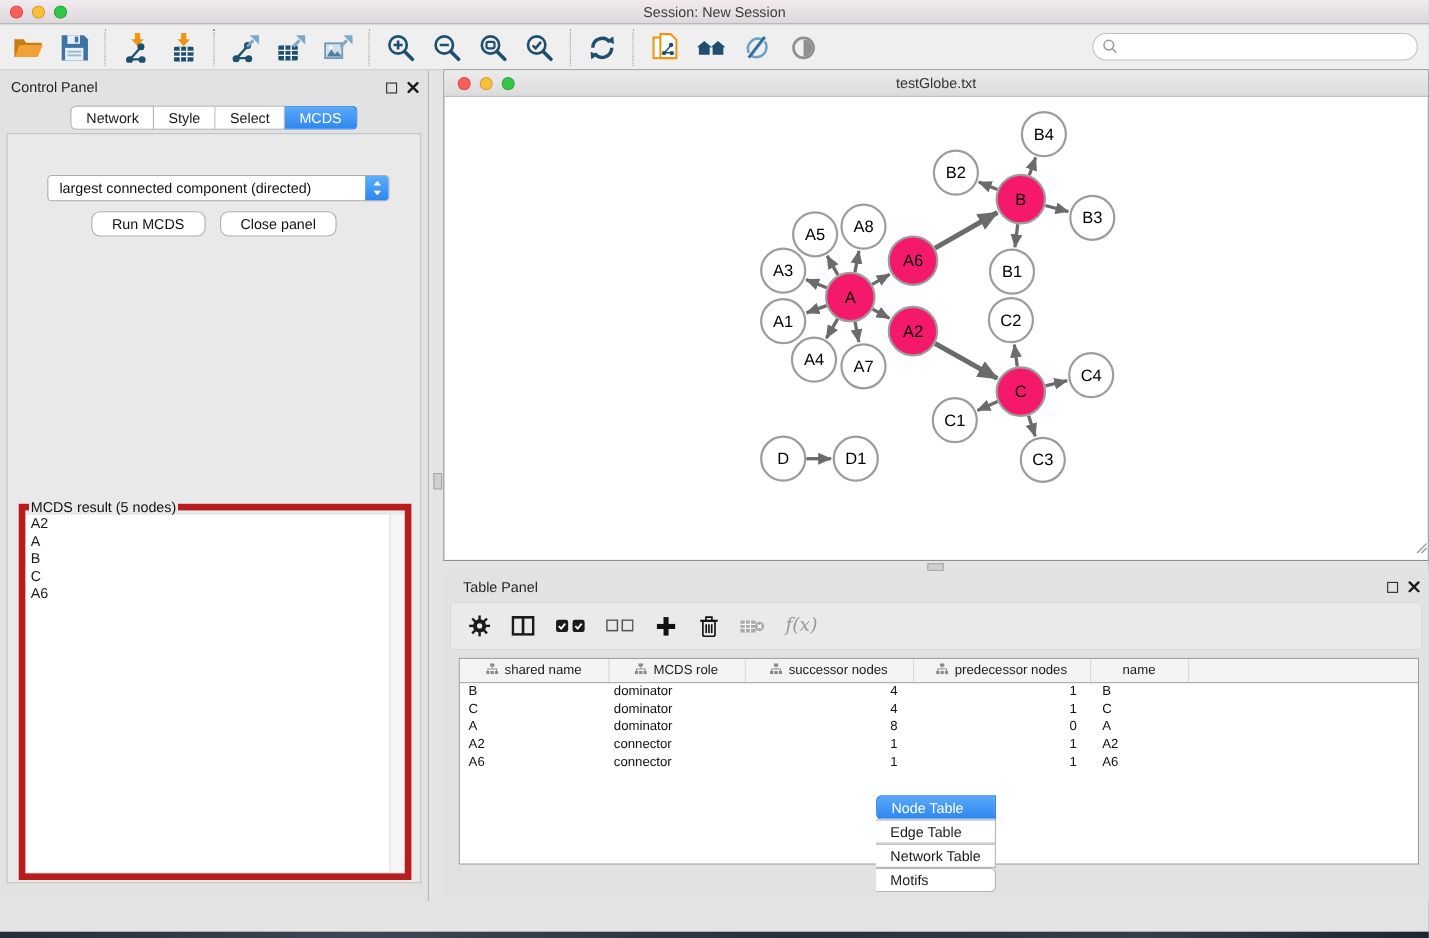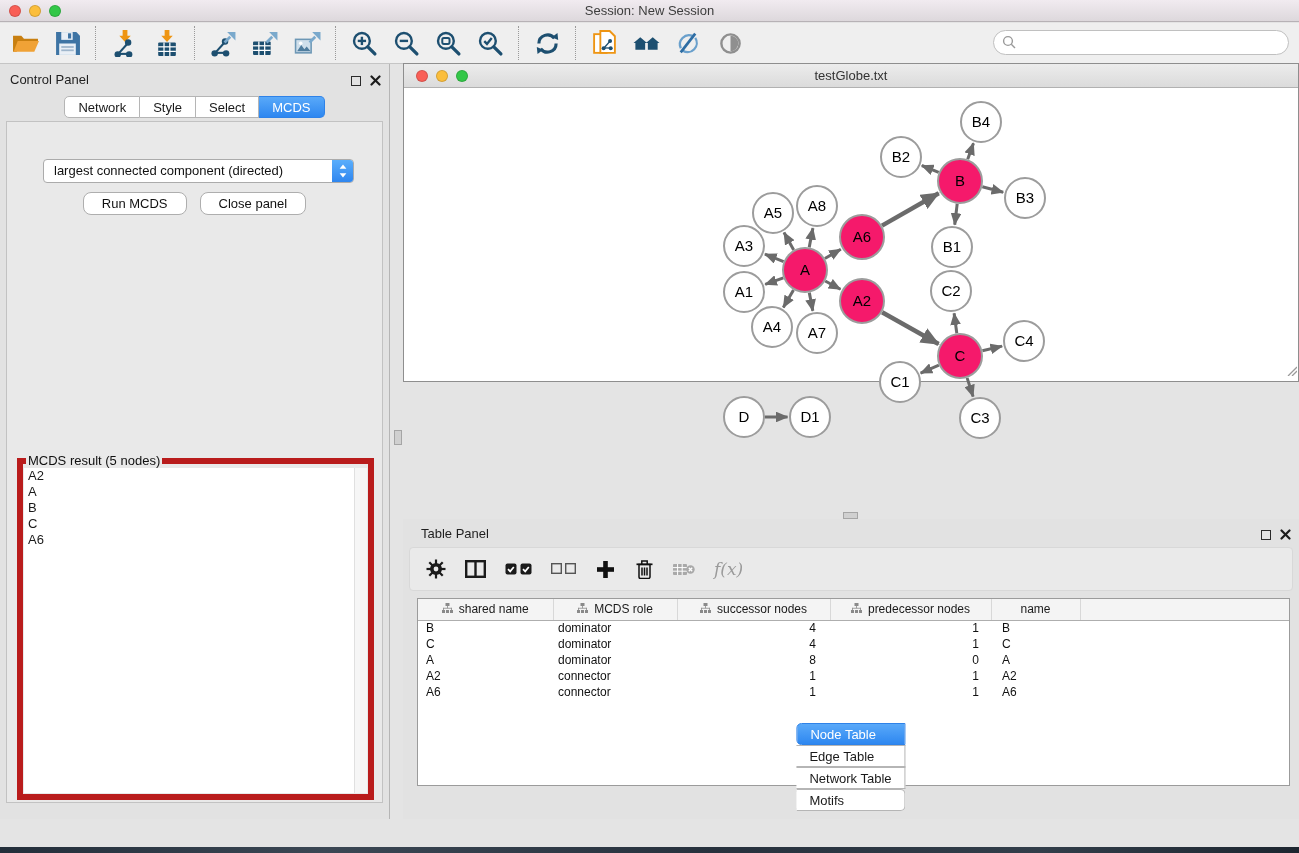--- a/index.html
+++ b/index.html
@@ -55,27 +55,27 @@
     font-size:13px; padding:0 18px; display:flex; align-items:center; color:#111; }
   fieldset.result-box { position:absolute; left:10px; right:8px; top:331px; bottom:2px;
     border:6px solid #b91c1c; background:#e9e9e9; }
   fieldset.result-box legend { font-size:13px; margin-left:3px; padding:0 2px; color:#111; }
   .result-list { position:absolute; left:1px; right:1px; top:0; bottom:1px; background:#fff; }
   .result-item { font-size:13px; line-height:16px; padding:0 4px; }
   .result-item:first-child { padding-top:3px; }
   .vtrack { position:absolute; right:0; top:0; bottom:0; width:13px; background:#f6f6f6;
     border-left:1px solid #e0e0e0; }
   
-  .net-window { position:absolute; left:403px; top:63px; width:896px; height:319px;
+  .net-window { position:absolute; left:403px; top:63px; width:896px; height:447px;
     background:#fff; border:1px solid #8e8e8e; }
   .nw-titlebar { position:absolute; left:0; right:0; top:0; height:24px;
     background:linear-gradient(#ececec,#dbdbdb); border-bottom:1px solid #b1b1b1; }
   .nw-titlebar .traffic { top:6px; left:12px; }
   .nw-title { position:absolute; left:0; right:0; top:4px; text-align:center; font-size:13px; color:#333; }
-  .nw-canvas { position:absolute; left:0; right:0; top:24px; bottom:0;margin-left:32px; }
+  .nw-canvas { position:absolute; left:0; right:0; top:24px; bottom:0; }
   .resize-grip { position:absolute; right:1px; bottom:1px; }
   .handle { position:absolute; background:#d0d0d0; border:1px solid #a5a5a5; }
   
   .table-panel { position:absolute; left:403px; top:519px; right:0; bottom:34px; background:#e2e2e2; }
   .tp-title { position:absolute; left:18px; top:7px; font-size:13px; color:#1f1f1f; }
   .tp-toolbar { position:absolute; left:6px; right:6px; top:28px; height:44px; background:#eaeaea;
     border:1px solid #d8d8d8; border-radius:4px; display:flex; align-items:center;
     padding-left:16px; gap:19px; }
   .tp-icon { display:flex; align-items:center; justify-content:center; min-width:20px; }
   .fx { font-family:"DejaVu Serif", serif; font-style:italic; font-size:17px; color:#9a9a9a; }

